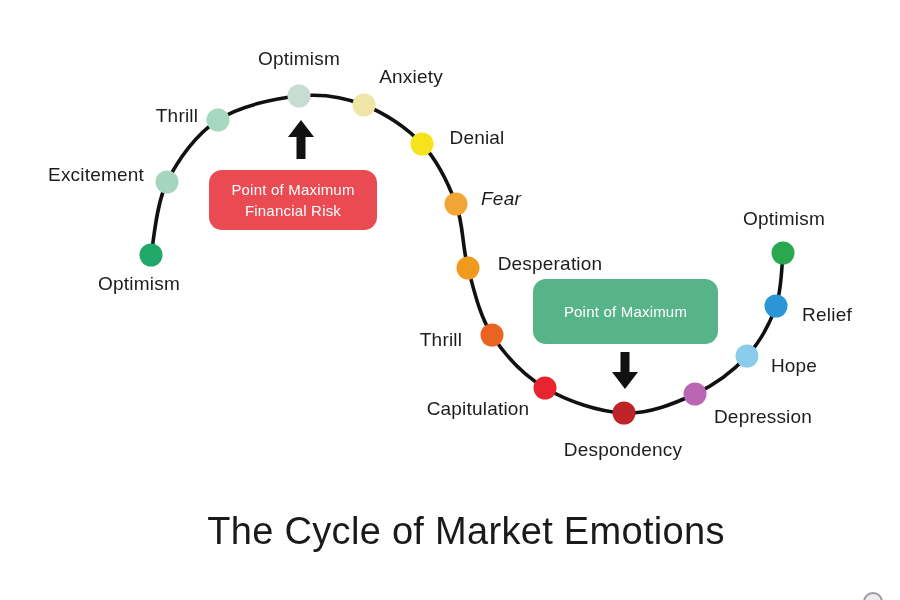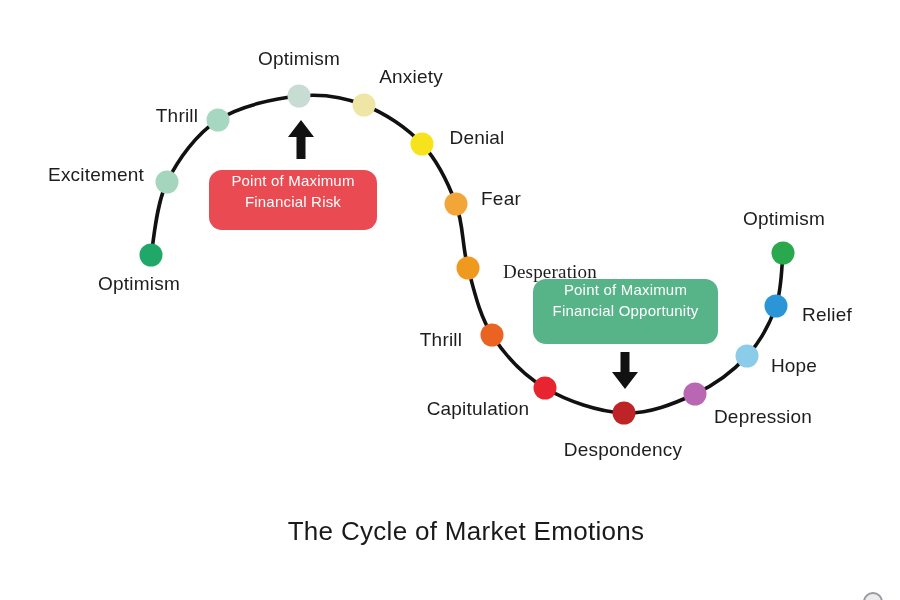--- a/index.html
+++ b/index.html
@@ -28,29 +28,30 @@
     white-space: nowrap;
     letter-spacing: 0.2px;
   }
   .callout {
     position: absolute;
     border-radius: 13px;
     color: #ffffff;
     display: flex;
     flex-direction: column;
     align-items: center;
+    justify-content: center;
     text-align: center;
     font-size: 15px;
     line-height: 21px;
     letter-spacing: 0.2px;
   }
   .page-title {
     position: absolute;
     transform: translate(-50%, -50%);
-    font-size: 26px;
+    font-size: 38px;
     color: #1a1a1a;
     white-space: nowrap;
     letter-spacing: 0.3px;
   }
 </style>
 </head>
 <body>
 
 <div class="stage">
 
@@ -78,36 +79,35 @@
     <circle id="watermark-circle" cx="873" cy="602" r="9" fill="#ececee" stroke="#9a9aa0" stroke-width="2"></circle>
   </svg>
 
   <div id="labels-layer">
       <div class="emotion-label" style="left: 139px; top: 284px;">Optimism</div>
       <div class="emotion-label" style="left: 96px; top: 175px;">Excitement</div>
       <div class="emotion-label" style="left: 177px; top: 104px; margin-top: 12px;">Thrill</div>
       <div class="emotion-label" style="left: 299px; top: 59px;">Optimism</div>
       <div class="emotion-label" style="left: 411px; top: 77px;">Anxiety</div>
       <div class="emotion-label" style="left: 477px; top: 138px;">Denial</div>
-      <div class="emotion-label" style="left: 501px; top: 199px;">Fear</div>
-      <div class="emotion-label" style="left: 550px; top: 272px; font-family: Liberation Serif, serif;">Desperation</div>
+      <div class="emotion-label" style="left: 501px; top: 199px; font-style: italic;">Fear</div>
+      <div class="emotion-label" style="left: 550px; top: 264px;">Desperation</div>
       <div class="emotion-label" style="left: 441px; top: 340px;">Thrill</div>
       <div class="emotion-label" style="left: 478px; top: 409px;">Capitulation</div>
       <div class="emotion-label" style="left: 623px; top: 450px;">Despondency</div>
       <div class="emotion-label" style="left: 763px; top: 417px;">Depression</div>
       <div class="emotion-label" style="left: 794px; top: 366px;">Hope</div>
       <div class="emotion-label" style="left: 827px; top: 315px;">Relief</div>
       <div class="emotion-label" style="left: 784px; top: 219px;">Optimism</div>
     </div>
 
   <div class="callout" id="risk-callout" style="left: 209px; top: 170px; width: 168px; height: 60px; background: rgb(234, 74, 82); color: rgb(255, 255, 255);">
     <span>Point of Maximum</span>
     <span>Financial Risk</span>
   </div>
 
   <div class="callout" id="opportunity-callout" style="left: 533px; top: 279px; width: 185px; height: 65px; background: rgb(87, 180, 136); color: rgb(255, 255, 255);">
     <span>Point of Maximum</span>
-    <span>Financial Opportunity</span>
   </div>
 
   <div class="page-title" style="left: 466px; top: 531px;">The Cycle of Market Emotions</div>
 
 </div>
 
 </body></html>

